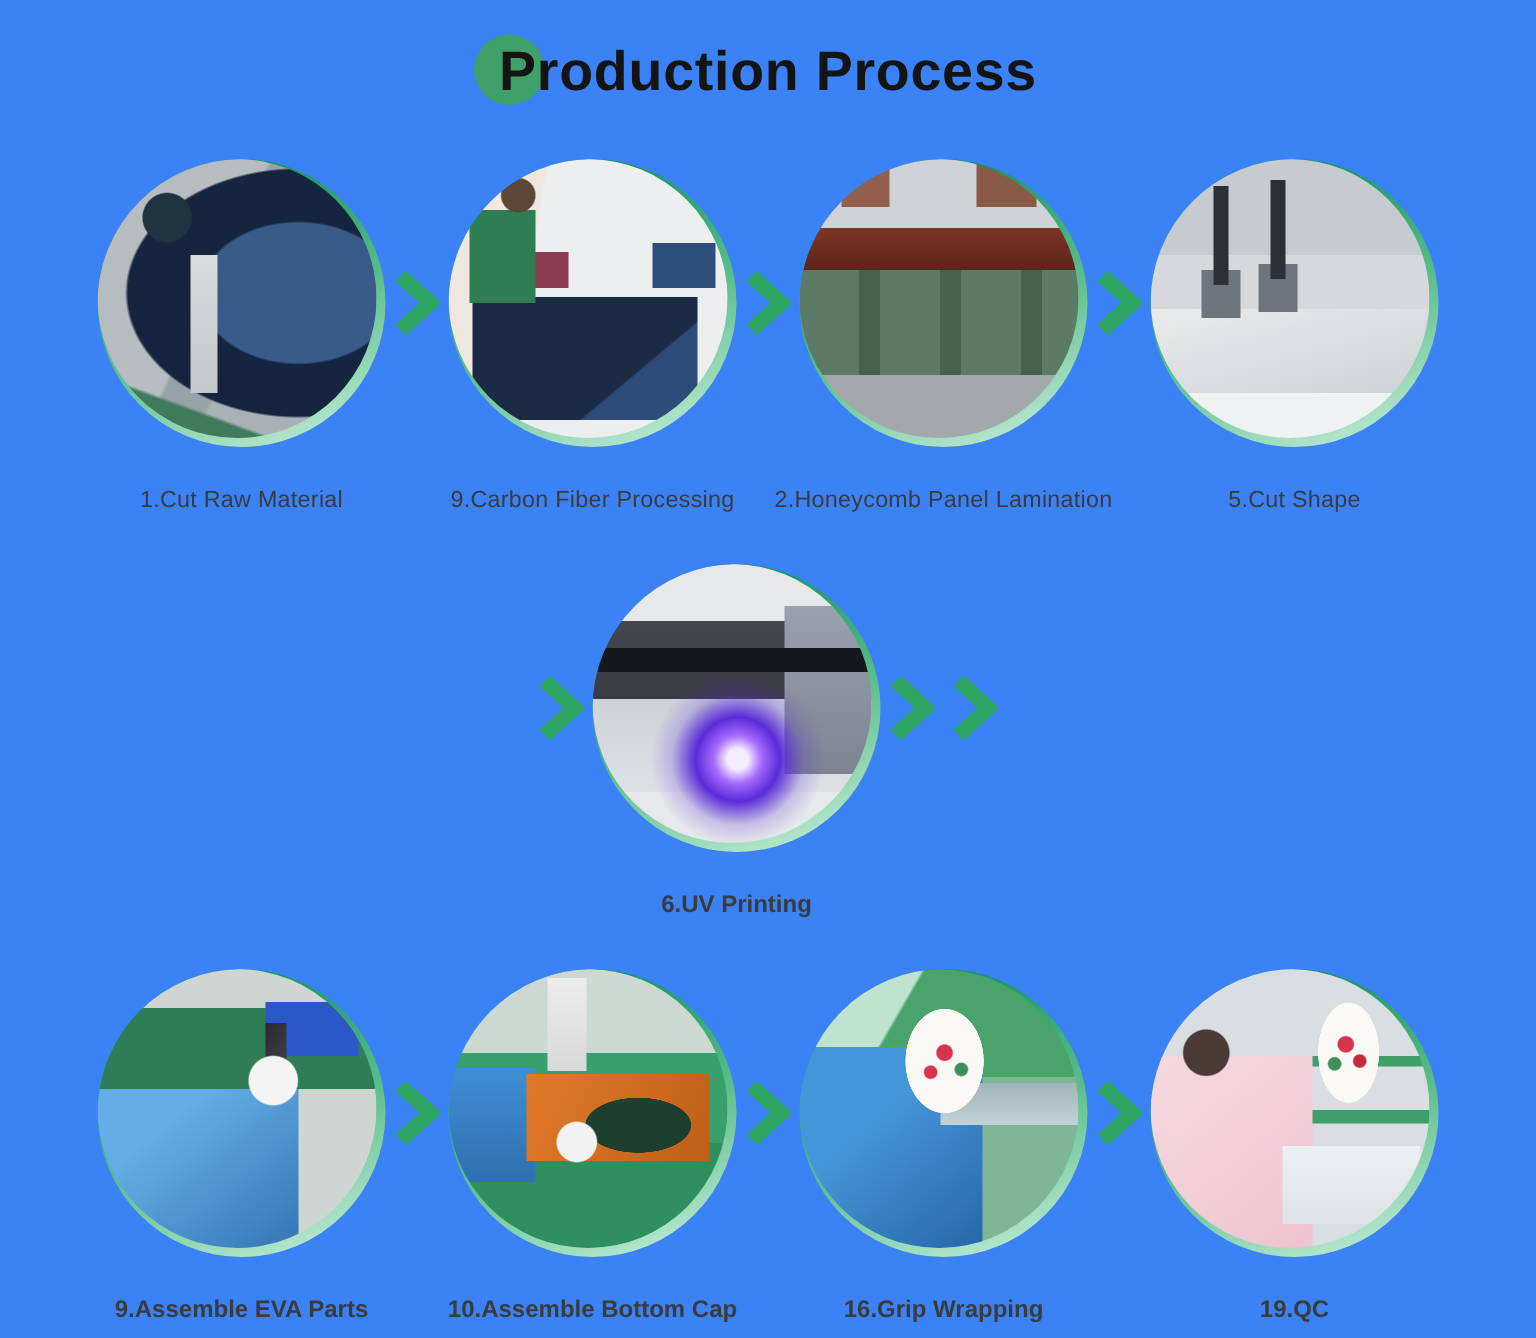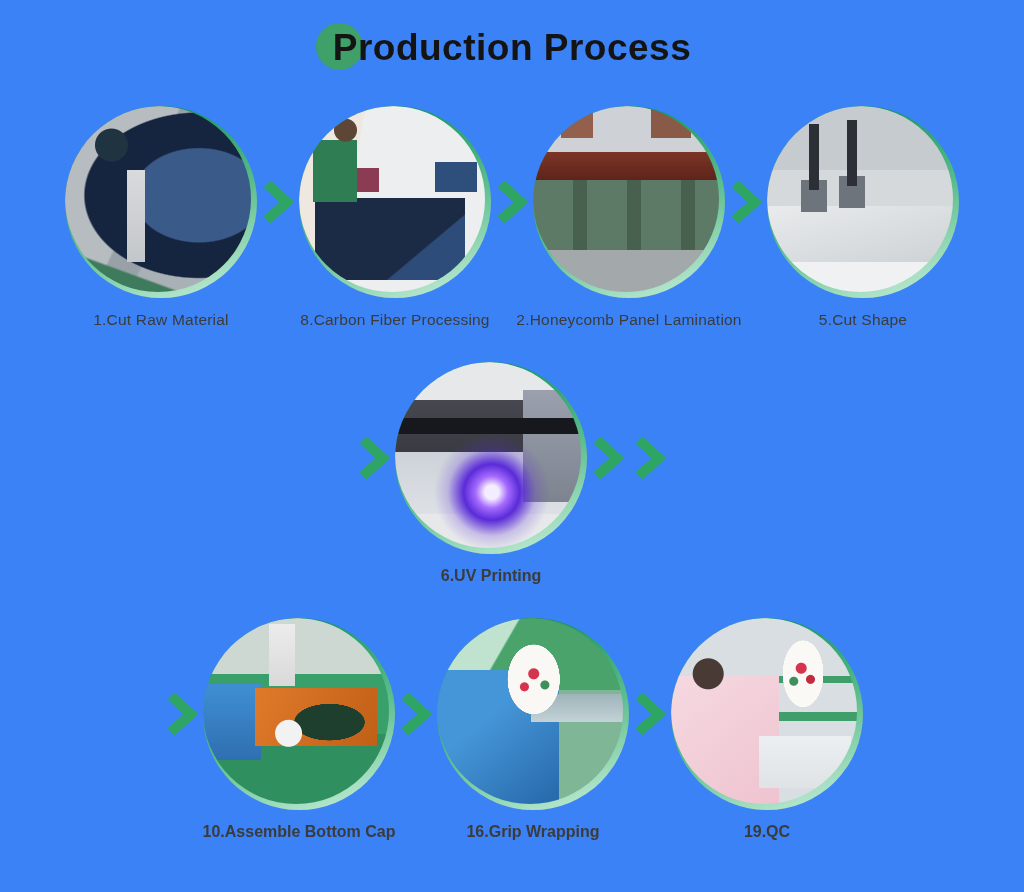--- a/index.html
+++ b/index.html
@@ -35,21 +35,21 @@
   .step{width:192px;display:flex;flex-direction:column;align-items:center}
   .ring{
     width:192px;height:192px;border-radius:50%;position:relative;overflow:hidden;
     background:linear-gradient(160deg,var(--ring-dark) 12%,var(--ring-mid) 55%,var(--ring-light) 92%);
   }
   .photo{
     position:absolute;top:0;left:0;width:186px;height:186px;border-radius:50%;
     background-repeat:no-repeat;overflow:hidden;
   }
   .label{
-    margin-top:13px;font-size:16px;font-weight:700;color:var(--label-color);
+    margin-top:27px;font-size:16px;font-weight:700;color:var(--label-color);
     white-space:nowrap;text-align:right;
   }
   .row:first-of-type .label{font-weight:400;font-size:15.5px;letter-spacing:.2px}
   .arrow{
     width:42px;display:flex;justify-content:center;align-items:flex-start;
     margin-top:75px;color:var(--green);flex:none;
   }
   
   .s1{background-color:#a9b1b6;background-image:
     radial-gradient(circle at 25% 21%, #1f3340 0 16px, transparent 17px),
@@ -187,21 +187,21 @@
     <div class="arrow">
       <svg viewBox="0 0 30 42" width="30" height="42" aria-hidden="true">
         <path d="M4 3 L24 21 L4 39" fill="none" stroke="currentColor" stroke-width="10" stroke-linejoin="miter"></path>
       </svg>
     </div>
 
     <div class="step">
       <div class="ring">
         <div class="photo s2" title="worker in green apron processing dark carbon fiber sheets on a white table"></div>
       </div>
-      <div class="label">8.Carbon Fiber Processing</div>
+      <div class="label">9.Carbon Fiber Processing</div>
     </div>
 
     <div class="arrow">
       <svg viewBox="0 0 30 42" width="30" height="42" aria-hidden="true">
         <path d="M4 3 L24 21 L4 39" fill="none" stroke="currentColor" stroke-width="10" stroke-linejoin="miter"></path>
       </svg>
     </div>
 
     <div class="step">
       <div class="ring">
@@ -246,20 +246,26 @@
 
 
     <div class="arrow">
       <svg viewBox="0 0 30 42" width="30" height="42" aria-hidden="true">
         <path d="M4 3 L24 21 L4 39" fill="none" stroke="currentColor" stroke-width="10" stroke-linejoin="miter"></path>
       </svg>
     </div>
 
   </div>
       <div class="row">
+    <div class="step">
+      <div class="ring">
+        <div class="photo s9" title="worker in blue gown with white gloves assembling EVA handle parts"></div>
+      </div>
+      <div class="label">9.Assemble EVA Parts</div>
+    </div>
 
     <div class="arrow">
       <svg viewBox="0 0 30 42" width="30" height="42" aria-hidden="true">
         <path d="M4 3 L24 21 L4 39" fill="none" stroke="currentColor" stroke-width="10" stroke-linejoin="miter"></path>
       </svg>
     </div>
 
     <div class="step">
       <div class="ring">
         <div class="photo s10" title="gloved worker pressing bottom cap on an orange fixture on a green table"></div>

